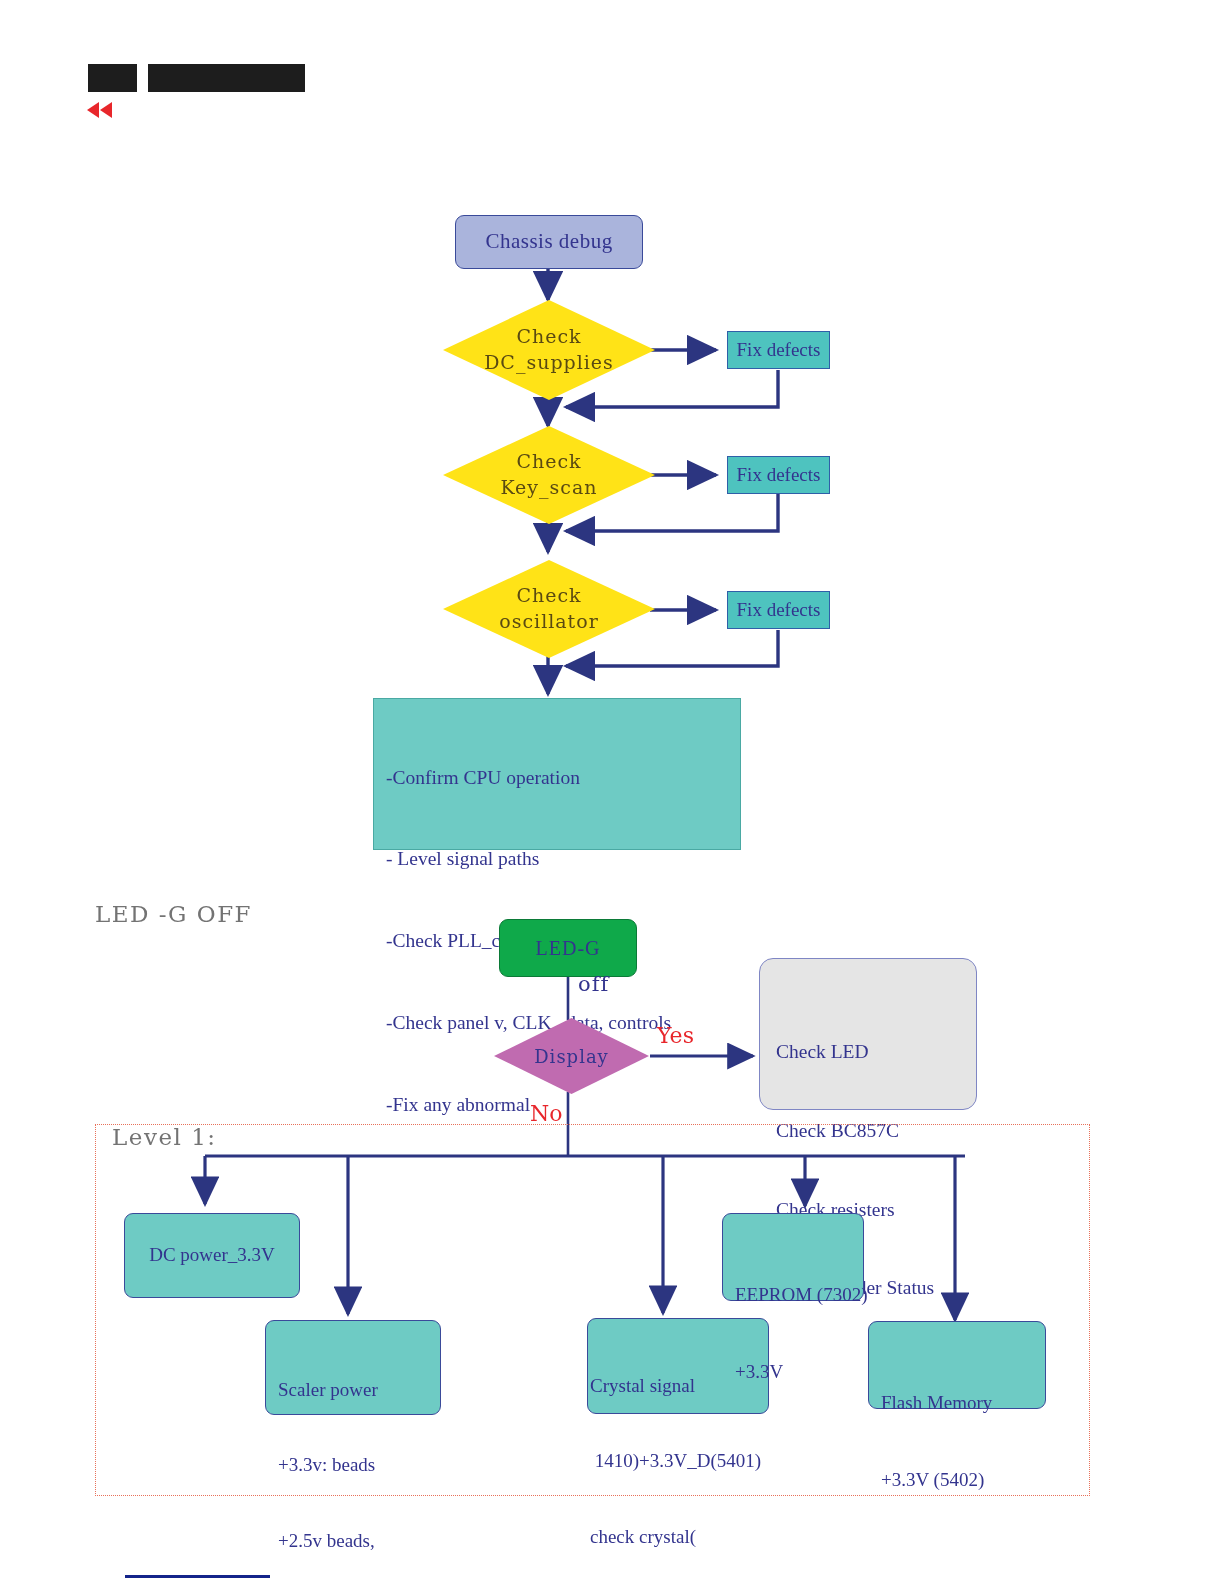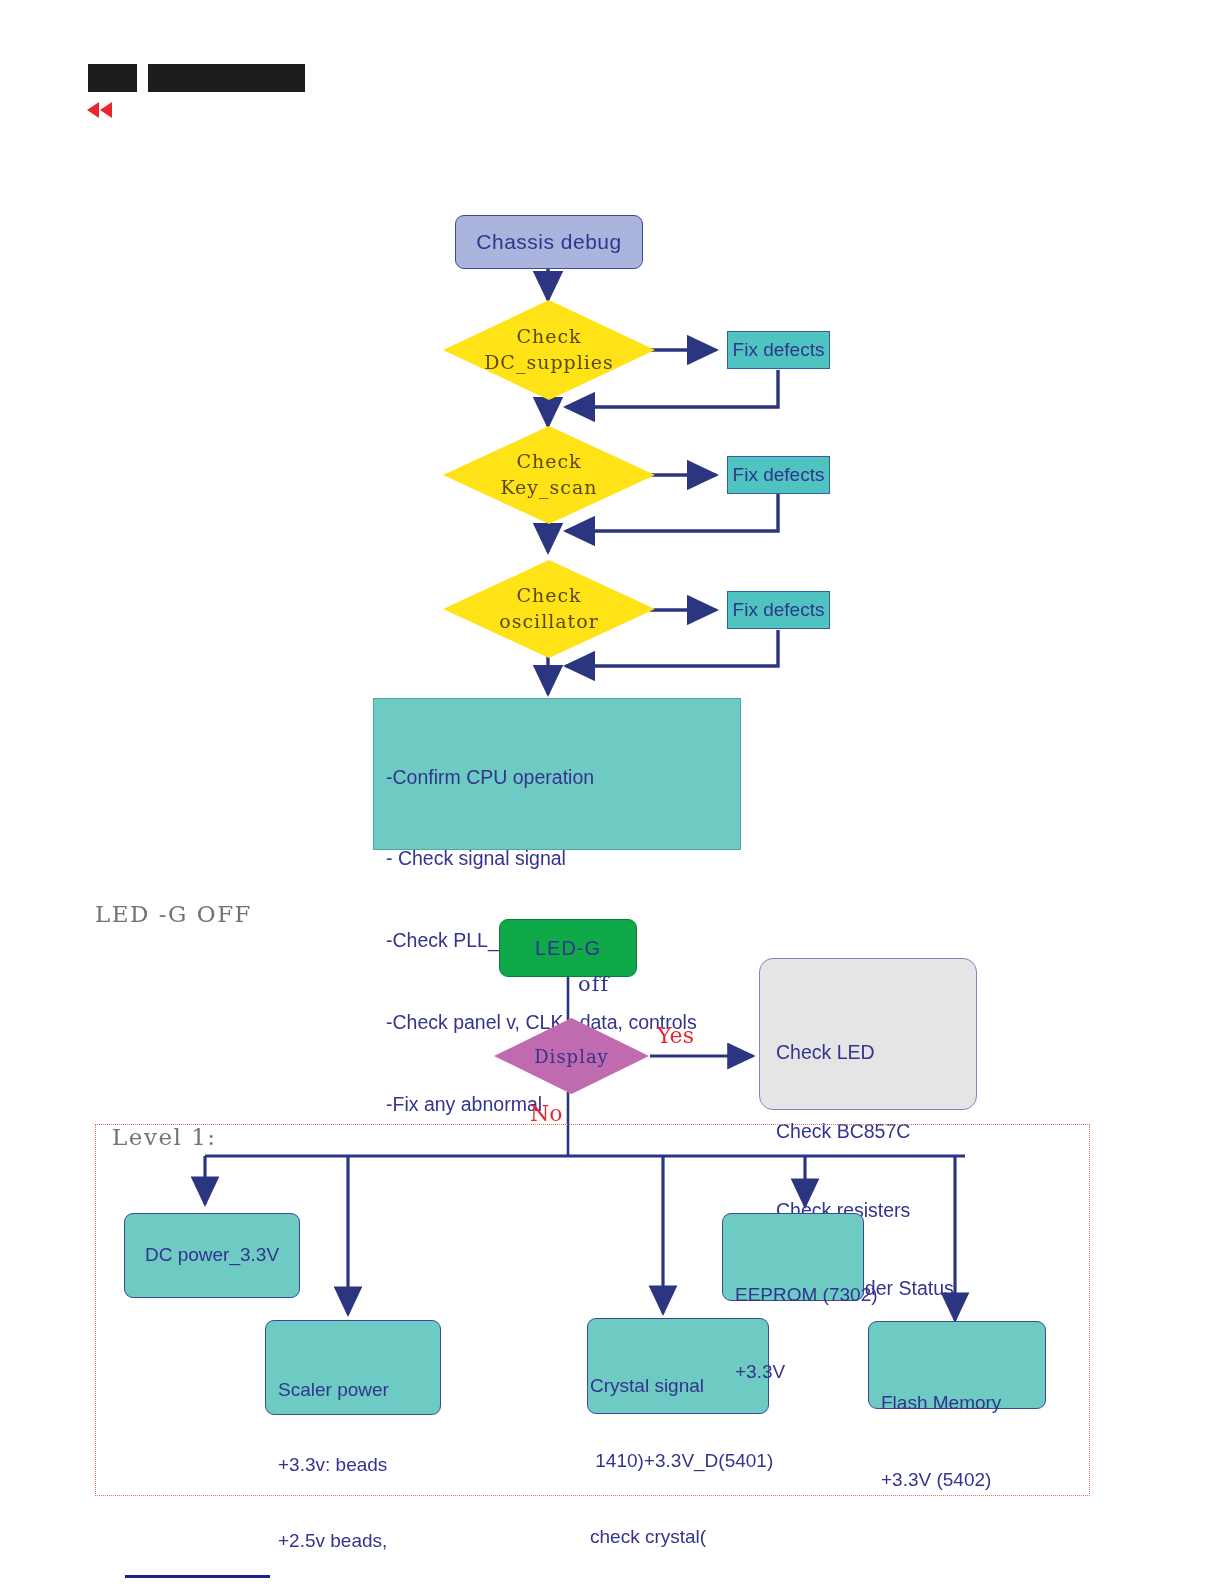--- a/index.html
+++ b/index.html
@@ -9,21 +9,21 @@
   }
   #canvas{position:absolute;left:0;top:0;width:1224px;height:1584px;}
   .abs{position:absolute;}
 
   
   .redact{background:#1d1d1d;}
 
   
   .nodetext{
     color:#33348e;white-space:pre;line-height:1.30;
-    font-family:Liberation Sans, sans-serif;
+    font-family:Liberation Serif, serif;
   }
 
   
   .rbox{
     box-sizing:border-box;display:flex;align-items:center;justify-content:center;
     border:1px solid #3a4a9a;border-radius:9px;
   }
   .sqbox{
     box-sizing:border-box;display:flex;align-items:center;justify-content:center;
     border:1px solid #2f5fa8;
@@ -144,21 +144,21 @@
     <div class="diamond-label" style="font-size:19px;letter-spacing:1px;"><span>Check</span><br><span>oscillator</span></div>
   </div>
 
   <div class="abs sqbox fix-box" style="left:727px;top:591px;width:103px;height:38px;">
     <span class="nodetext" style="font-size:19px;">Fix defects</span>
   </div>
 
   <div class="abs" style="left:373px;top:698px;width:368px;height:152px;background:#6ecbc4;border:1px solid #4aa9a3;box-sizing:border-box;">
     <div class="nodetext" style="position:absolute;left:12px;top:10px;font-size:19.5px;line-height:1.40;">
       <div>-Confirm CPU operation</div>
-      <div>- Check signal signal</div>
+      <div>- Level signal paths</div>
       <div>-Check PLL_clocks</div>
       <div>-Check panel v, CLK , data, controls</div>
       <div>-Fix any abnormal</div>
     </div>
   </div>
 
   <div class="abs sectionhead" style="left:95px;top:873px;font-size:23px;">LED -G OFF</div>
 
   <div class="abs rbox green-box" style="left:499px;top:919px;width:138px;height:58px;border:1px solid #0b7a37;">
     <span class="nodetext" style="font-size:20px;letter-spacing:1px;">LED-G</span>

